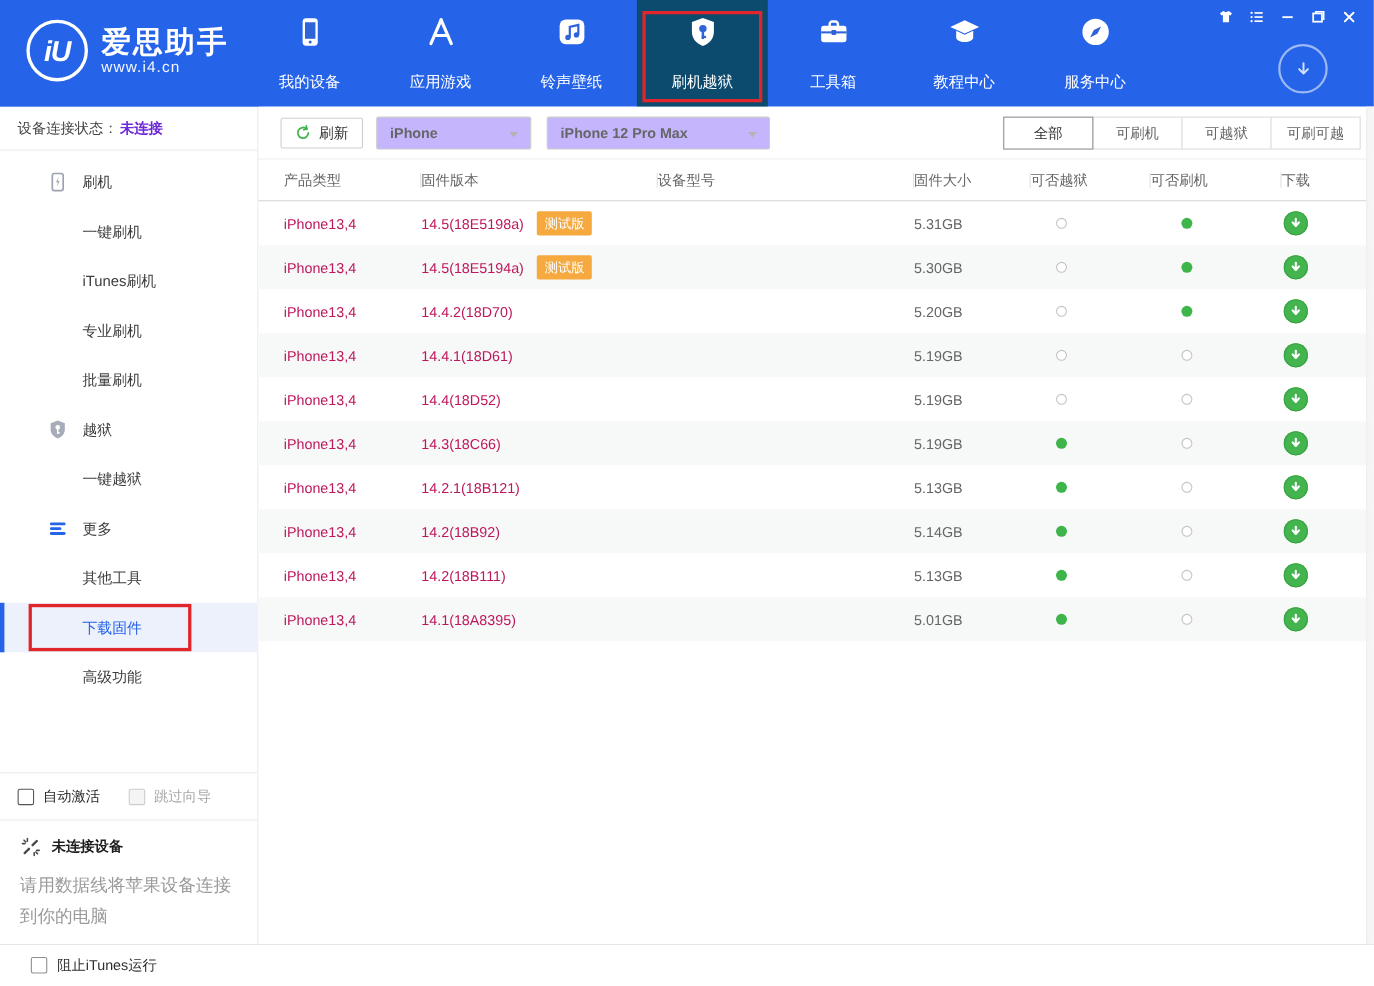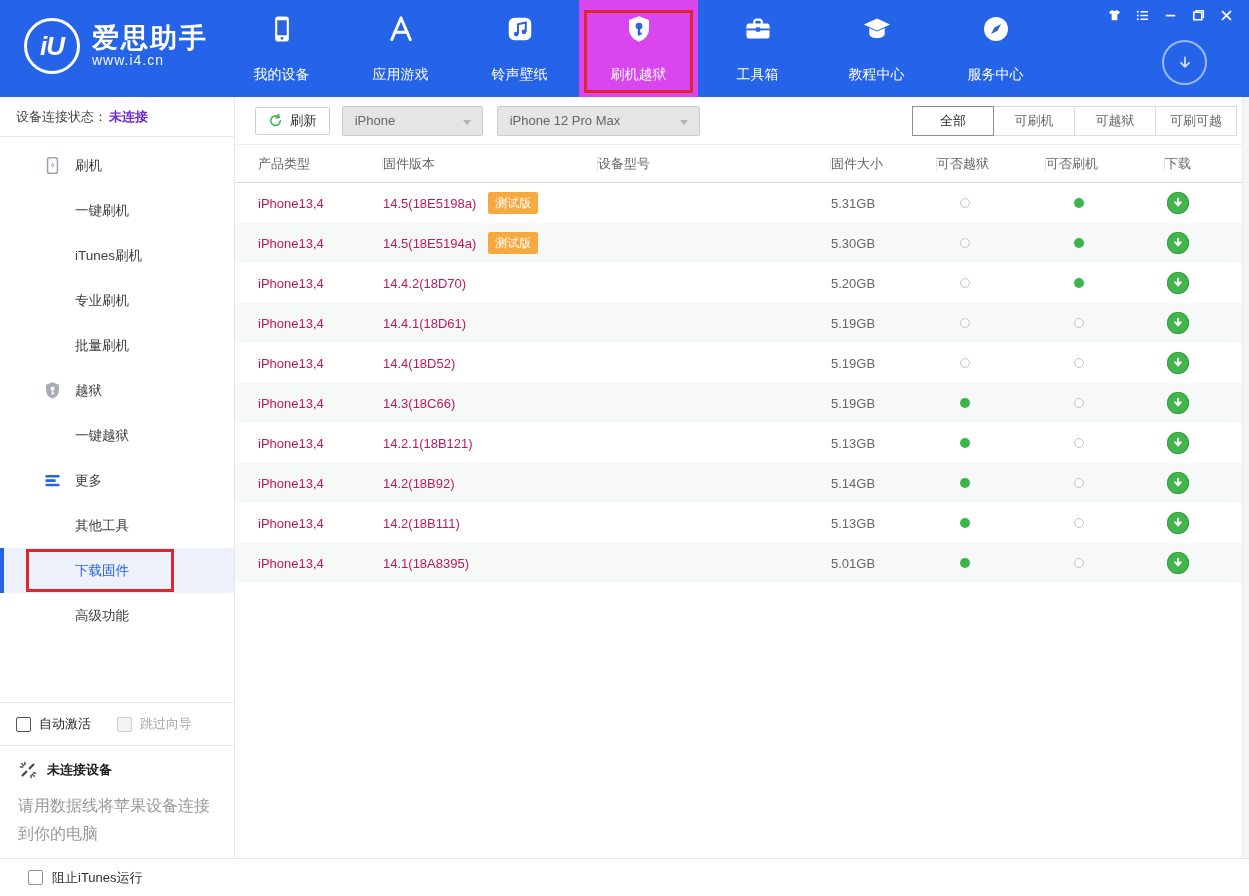--- a/index.html
+++ b/index.html
@@ -8,21 +8,21 @@
   .window { position:relative; width:1249px; height:896px; overflow:hidden; background:#fff; }
 
   
   .top-header { position:relative; height:97px; background:#2563e8; color:#fff; }
   .logo-wrap { position:absolute; left:24px; top:18px; display:flex; align-items:center; gap:12px; }
   .logo-circle { width:56px; height:56px; border:3px solid #fff; border-radius:50%; display:flex; align-items:center; justify-content:center; font-size:26px; font-weight:bold; font-style:italic; letter-spacing:-1px; }
   .logo-text .t1 { font-size:27px; font-weight:bold; letter-spacing:2px; line-height:1.05; }
   .logo-text .t2 { font-size:14px; opacity:.95; letter-spacing:1px; }
   .tabs { position:absolute; left:222px; top:0; height:97px; display:flex; }
   .tab { position:relative; width:119px; height:97px; display:flex; flex-direction:column; align-items:center; justify-content:center; gap:22px; cursor:pointer; }
-  .tab.active { background:#d946ef; }
+  .tab.active { background:#0c4a6e; }
   .tab .ticon { width:30px; height:30px; display:flex; align-items:center; justify-content:center; }
   .tab .ticon svg { width:30px; height:30px; }
   .tab .tlabel { font-size:14px; }
   .annotation-box { position:absolute; border:3px solid #e1262b; pointer-events:none; z-index:5; }
   .tab .annotation-box { left:5px; right:5px; top:10px; bottom:4px; }
   .win-controls { position:absolute; right:14px; top:6px; display:flex; gap:10px; }
   .win-btn { width:18px; height:18px; display:flex; align-items:center; justify-content:center; cursor:pointer; }
   .win-btn svg { width:15px; height:15px; }
   .dl-circle { position:absolute; right:42px; top:40px; width:45px; height:45px; border:2px solid rgba(255,255,255,.55); border-radius:50%; display:flex; align-items:center; justify-content:center; cursor:pointer; }
   .dl-circle svg { width:20px; height:20px; }
@@ -51,21 +51,21 @@
   .chk-row.disabled .chk { border-color:#ccc; background:#f4f4f4; }
   .device-status { border-top:1px solid #ebebeb; padding:14px 18px 10px 18px; }
   .ds-title { display:flex; align-items:center; gap:9px; font-size:13px; font-weight:bold; color:#1d1d1d; }
   .ds-title svg { width:20px; height:20px; }
   .ds-desc { margin-top:12px; color:#9a9a9a; line-height:1.75; font-size:16px; width:205px; }
 
   
   .toolbar { height:48px; display:flex; align-items:center; padding:0 12px 0 20px; border-bottom:1px solid #efefef; }
   .refresh-btn { height:28px; display:flex; align-items:center; gap:7px; padding:0 12px; border:1px solid #cfcfcf; border-radius:2px; background:#fff; cursor:pointer; color:#333; }
   .refresh-btn svg { width:15px; height:15px; }
-  .dropdown { position:relative; height:30px; border:1px solid #ccc; border-radius:2px; background:#e5e5e5; display:flex; align-items:center; padding-left:12px; color:#666; cursor:pointer; }
+  .dropdown { position:relative; height:30px; border:1px solid #ccc; border-radius:2px; background:#c4b5fd; display:flex; align-items:center; padding-left:12px; color:#666; cursor:pointer;font-weight:bold; }
   .dd1 { width:141px; margin-left:12px; }
   .dd2 { width:203px; margin-left:14px; }
   .caret { position:absolute; right:11px; top:13px; width:0; height:0; border-left:4.5px solid transparent; border-right:4.5px solid transparent; border-top:5px solid #b3b3b3; }
   .filters { margin-left:auto; display:flex; }
   .filter-btn { height:30px; min-width:82px; padding:0 14px; display:flex; align-items:center; justify-content:center; background:#fff; border:1px solid #dcdcdc; margin-left:-1px; color:#666; cursor:pointer; }
   .filter-btn.selected { border-color:#8f8f8f; color:#2d2d2d; z-index:2; position:relative; }
 
   
   .thead { height:38px; display:flex; align-items:center; border-bottom:1px solid #d8d8d8; color:#666; }
   .hc { position:relative; display:flex; align-items:center; height:100%; }

